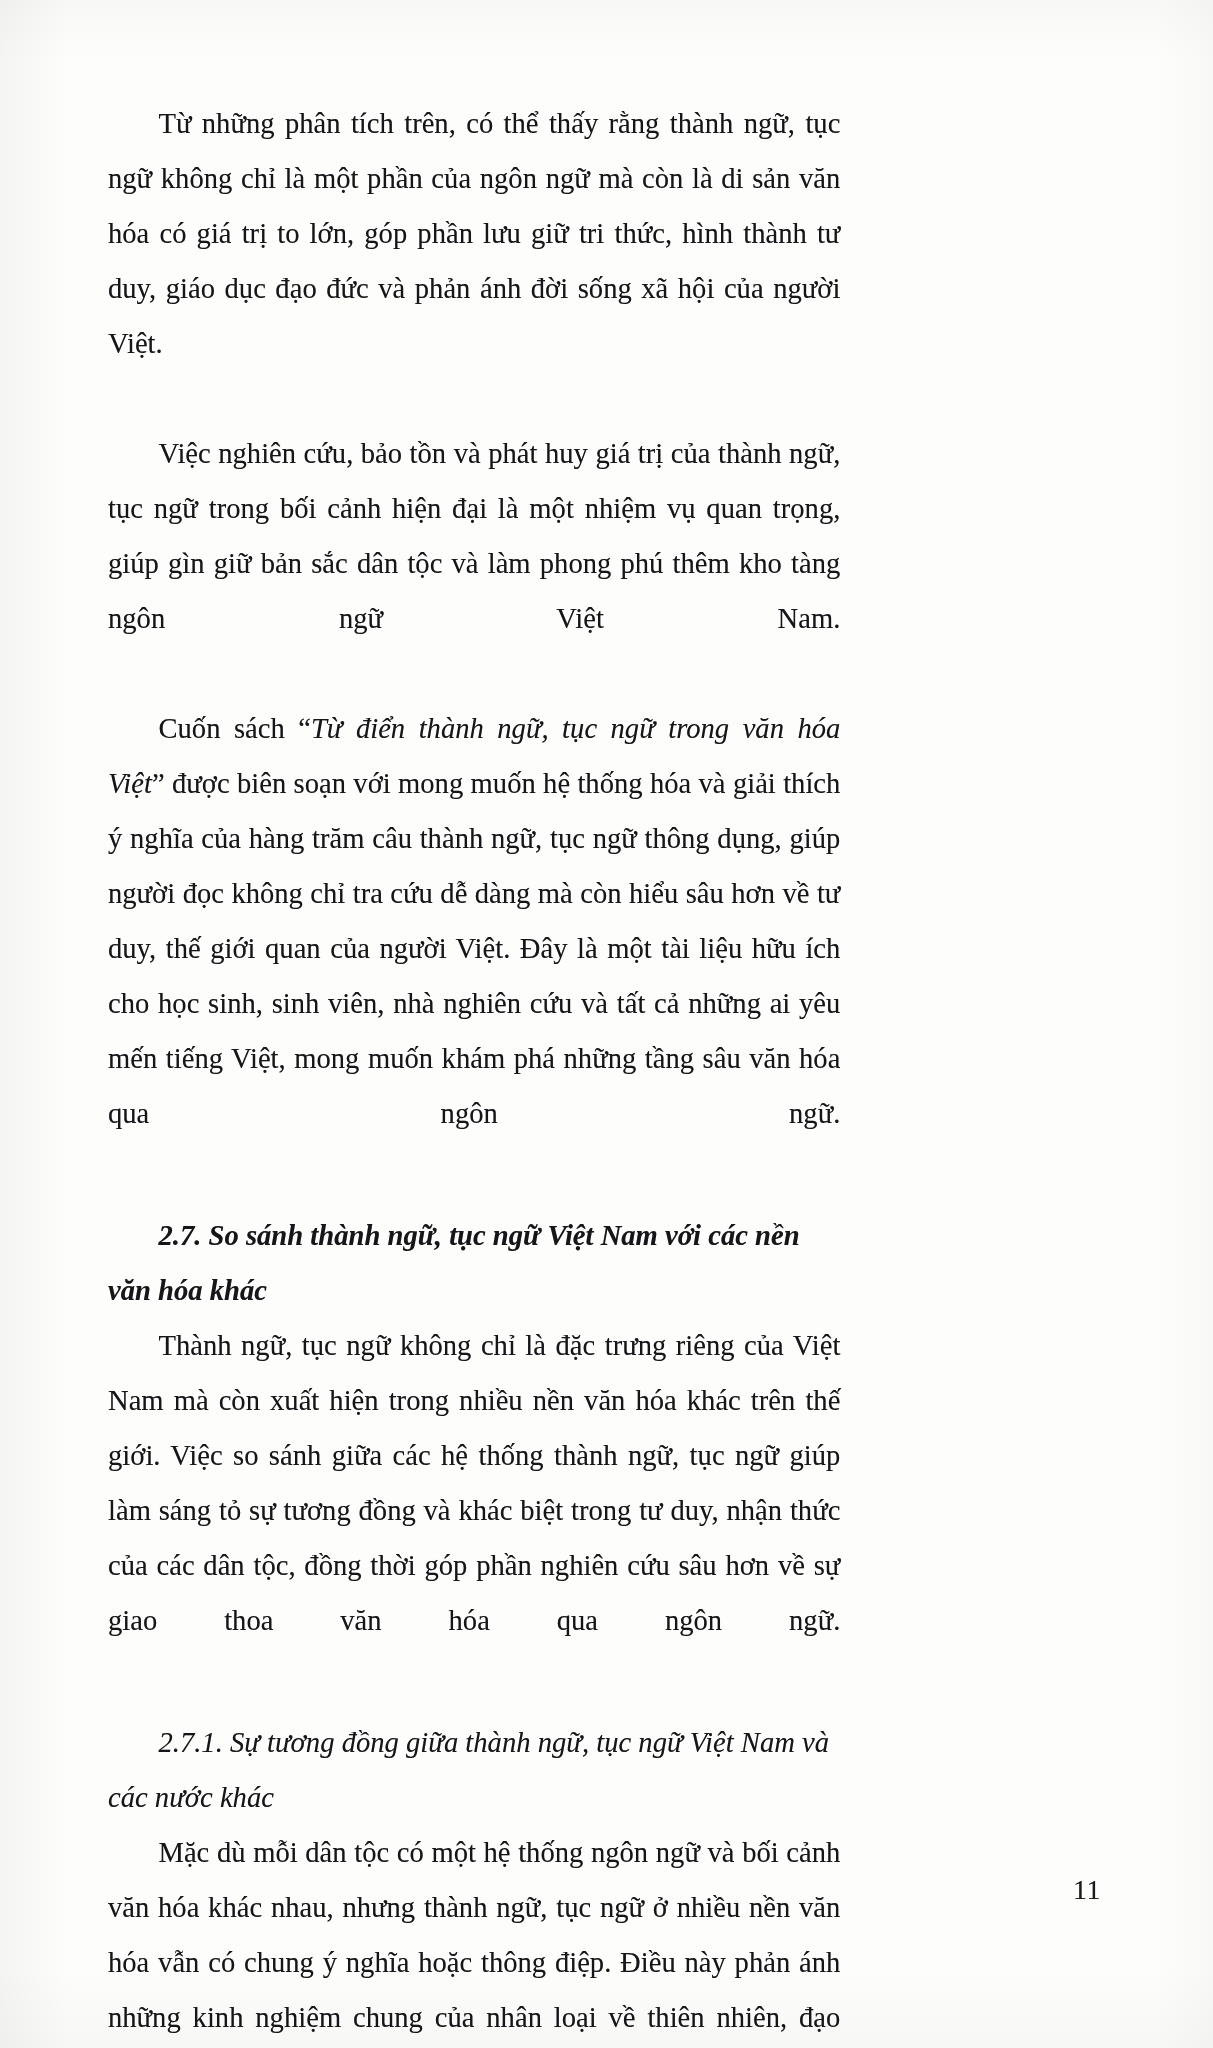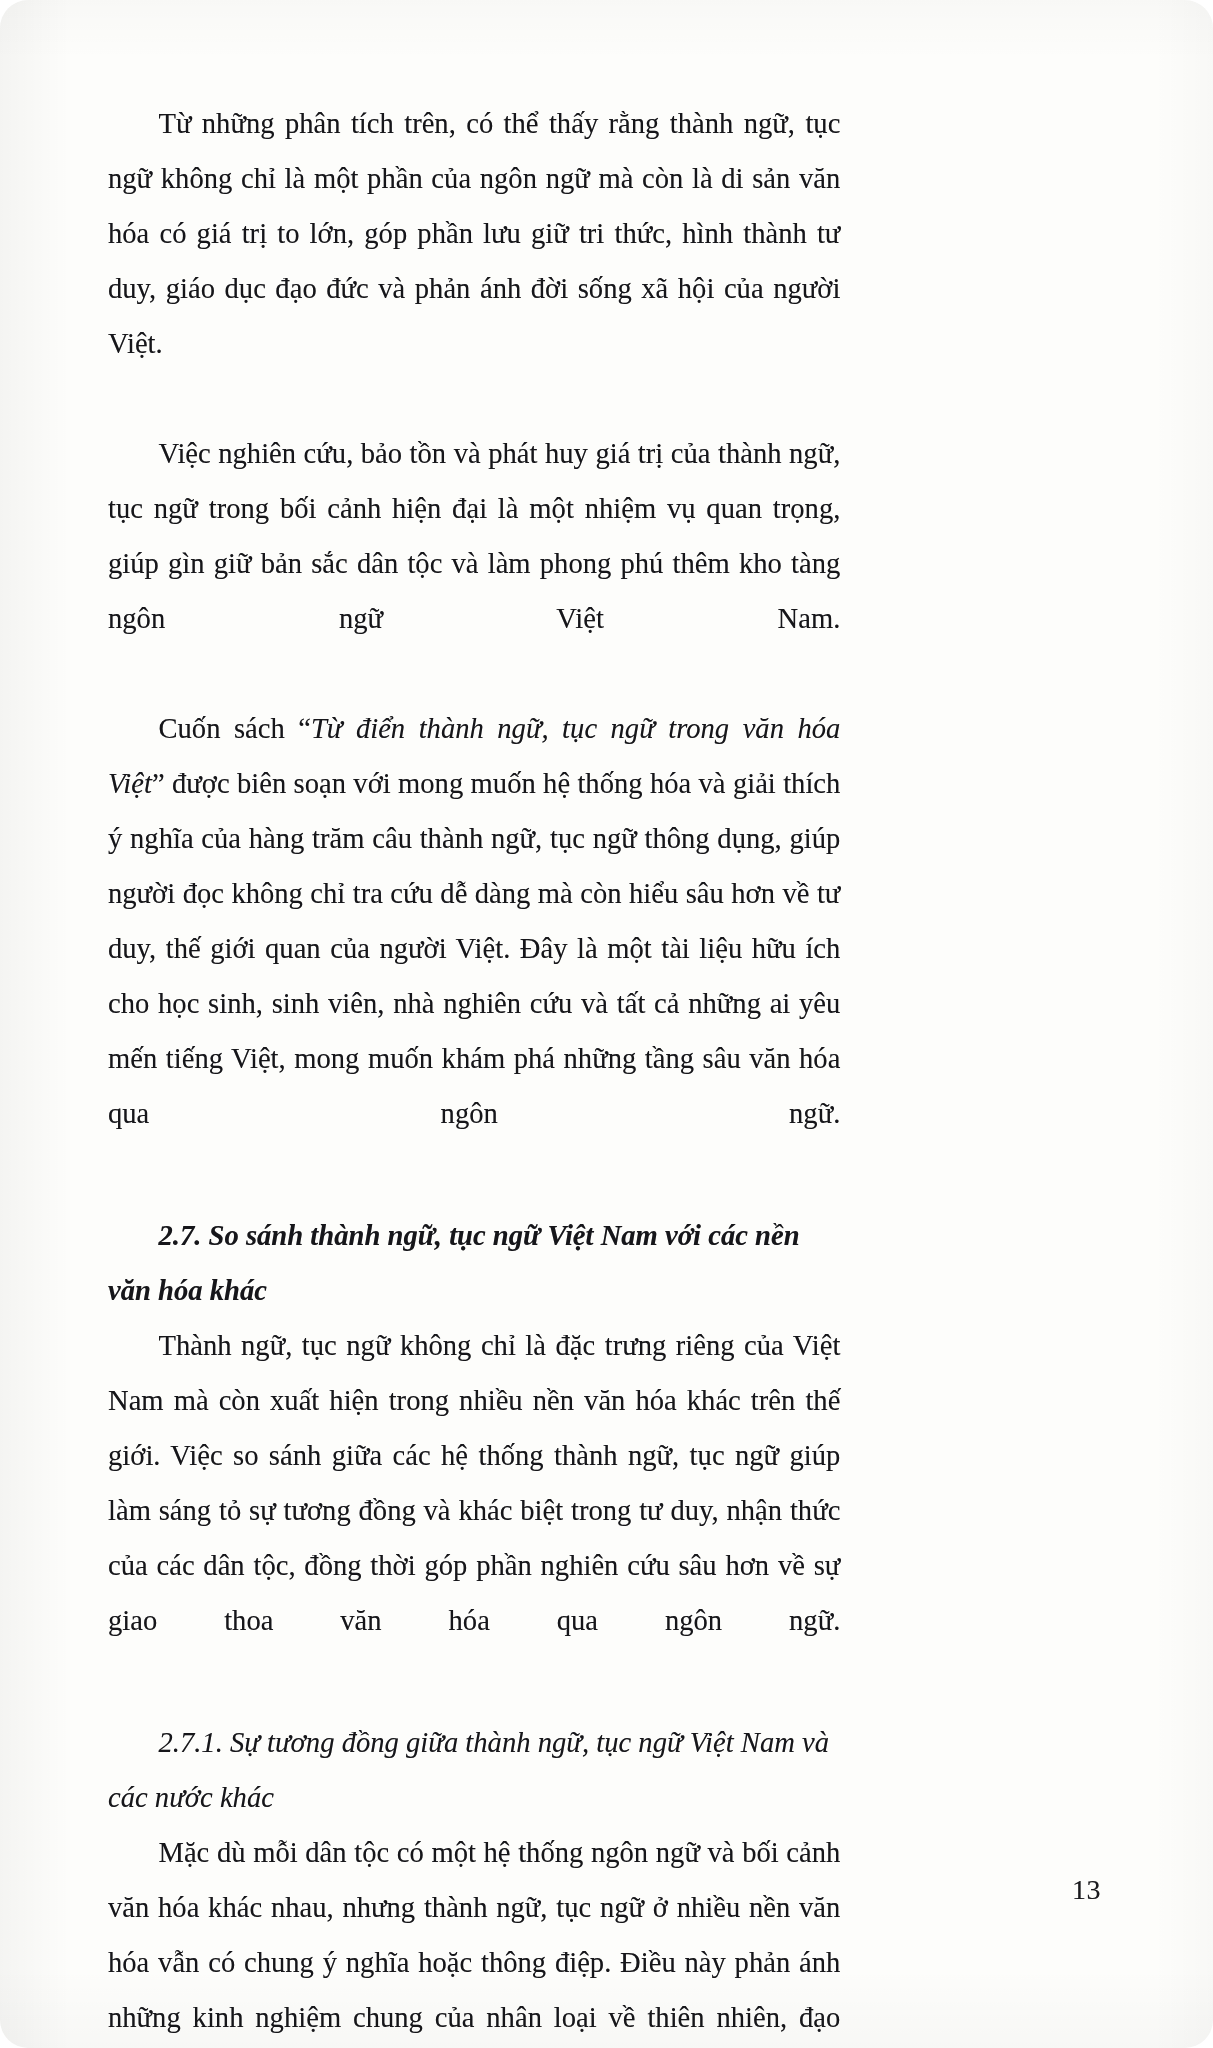--- a/index.html
+++ b/index.html
@@ -11,21 +11,20 @@
 
   .page {
     position: relative;
     width: 1213px;
     height: 2048px;
     margin: 0 auto;
     background: #fdfdfb;
     overflow: hidden;
     
     box-sizing: border-box;
-    border-radius: 28px;
   }
 
   
   .scan-tint {
     position: absolute;
     inset: 0;
     pointer-events: none;
     background:
       linear-gradient(90deg, rgba(0,0,0,0.035) 0px, rgba(0,0,0,0.0) 70px),
       linear-gradient(270deg, rgba(0,0,0,0.02) 0px, rgba(0,0,0,0.0) 60px),
@@ -120,14 +119,14 @@
     <p class="para">Thành ngữ, tục ngữ không chỉ là đặc trưng riêng của Việt Nam mà còn xuất hiện trong nhiều nền văn hóa khác trên thế giới. Việc so sánh giữa các hệ thống thành ngữ, tục ngữ giúp làm sáng tỏ sự tương đồng và khác biệt trong tư duy, nhận thức của các dân tộc, đồng thời góp phần nghiên cứu sâu hơn về sự giao thoa văn hóa qua ngôn ngữ.</p>
 
     <h3 class="heading-3">2.7.1. Sự tương đồng giữa thành ngữ, tục ngữ Việt Nam và các nước khác</h3>
 
     <p class="para">
       <span>Mặc dù mỗi dân tộc có một hệ thống ngôn ngữ và bối cảnh văn hóa khác nhau, nhưng thành ngữ, tục ngữ ở nhiều nền văn hóa vẫn có chung ý nghĩa hoặc thông điệp. Điều này phản ánh những kinh nghiệm chung của nhân loại về thiên nhiên, đạo đức và quy luật xã hội. Ví dụ: </span>
     </p>
 
   </div>
 
-  <div class="page-number">13</div>
+  <div class="page-number">11</div>
 </div>
 
 </body></html>

